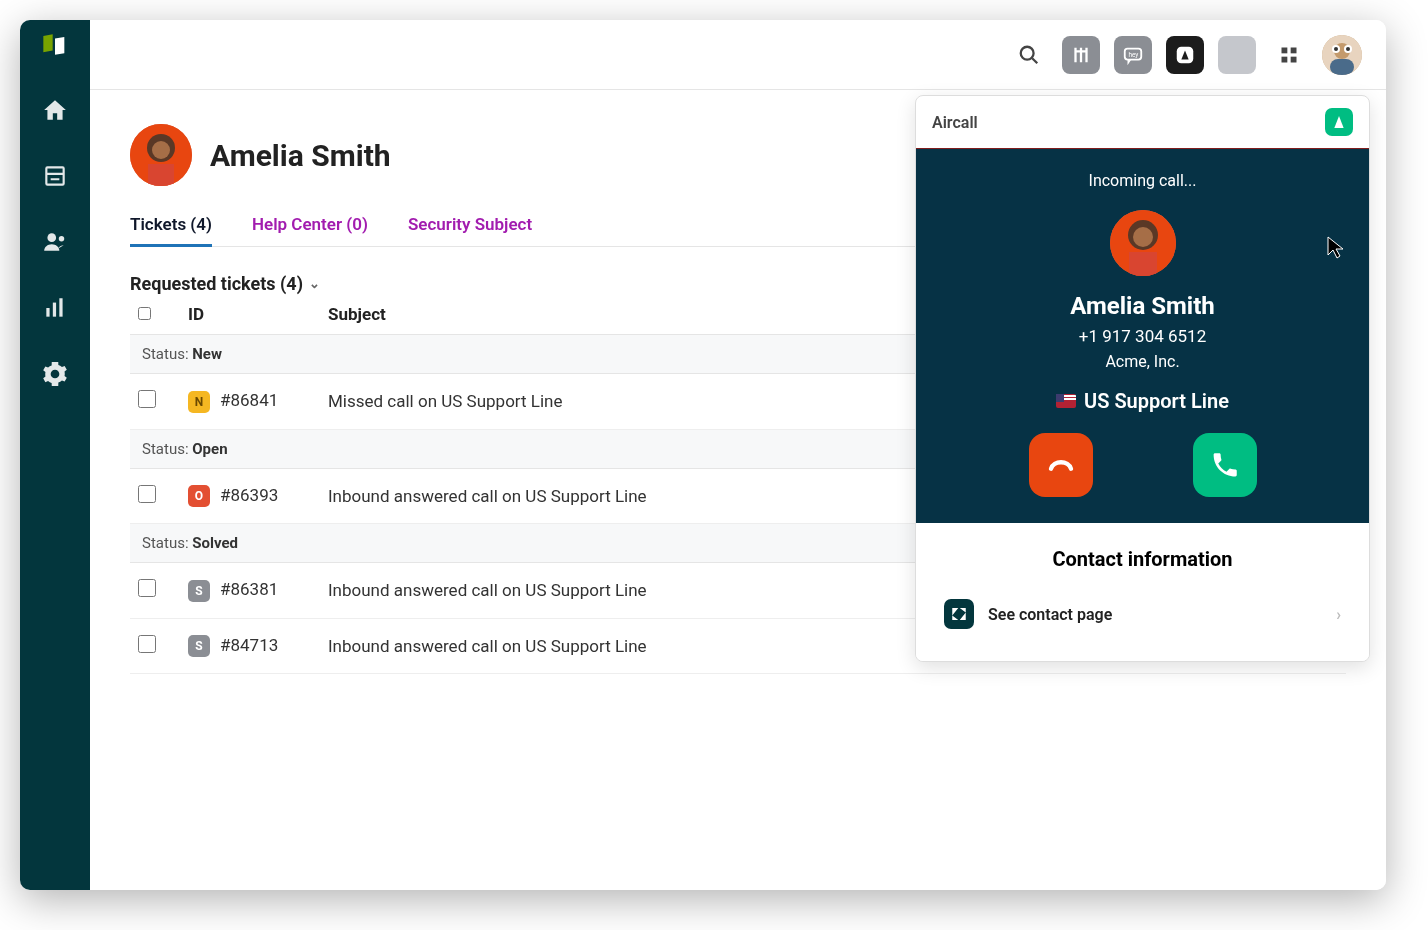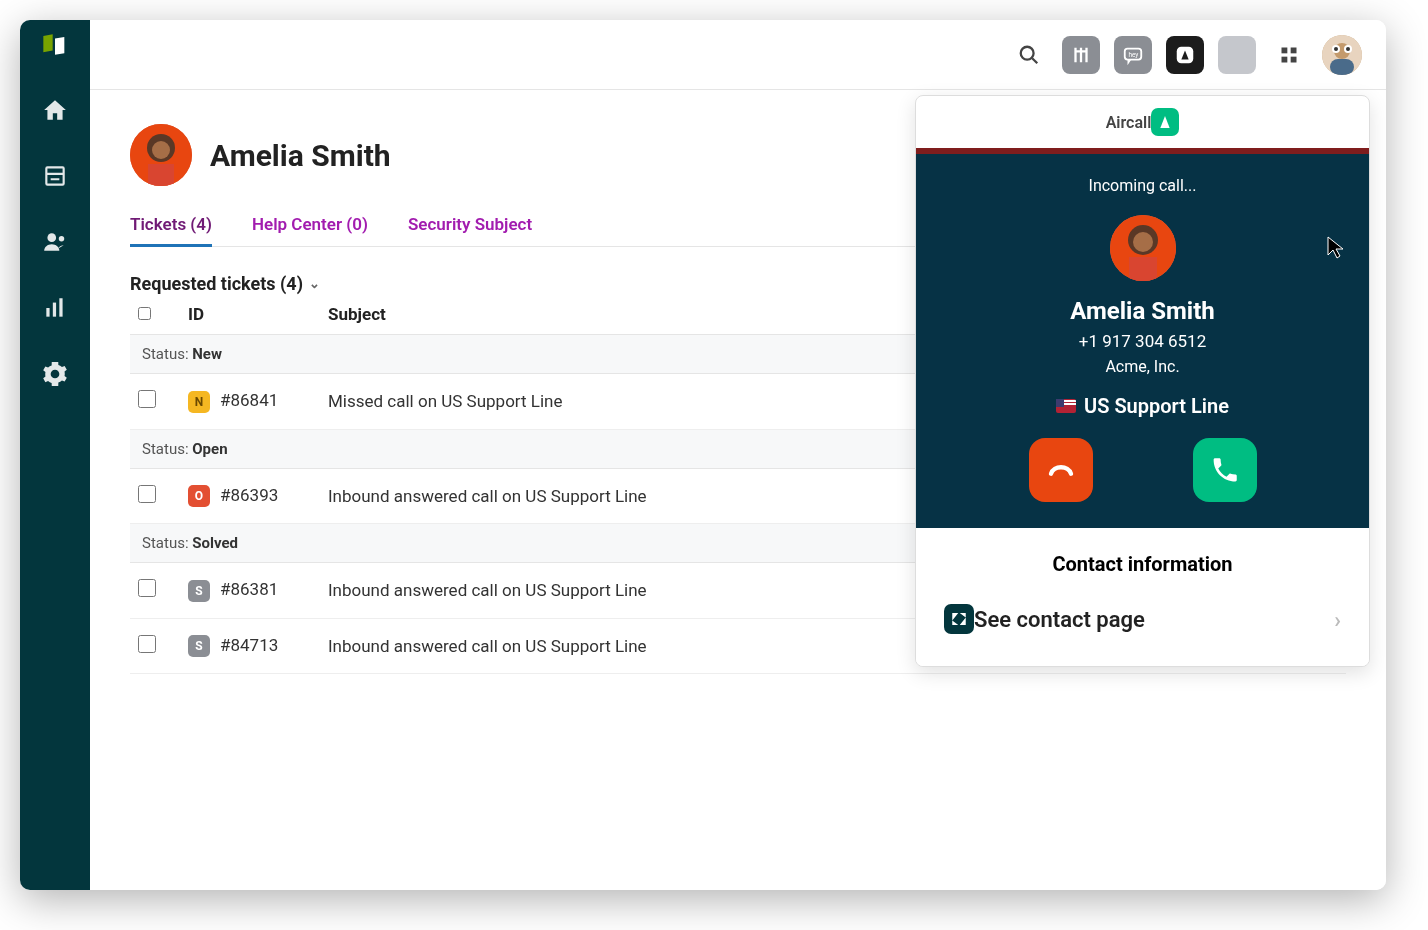--- a/index.html
+++ b/index.html
@@ -25,21 +25,21 @@
 .topbar .avatar { width:40px; height:40px; border-radius:50%; background:#d3b896; display:flex; align-items:center; justify-content:center; overflow:hidden; }
 
 
 .content { flex:1; padding: 34px 40px; display:flex; flex-direction:column; }
 .profile-head { display:flex; align-items:center; gap:18px; margin-bottom: 28px; }
 .profile-head .avatar { width:62px; height:62px; border-radius:50%; background:#d8674a; overflow:hidden; }
 .profile-head h1 { font-size: 30px; font-weight:700; color:#222; }
 
 .tabs { display:flex; gap:40px; border-bottom:1px solid #e5e5e5; margin-bottom:26px; }
 .tab { padding-bottom:12px; font-size:17px; font-weight:600; color:#a21caf; cursor:pointer; position:relative; }
-.tab.active { color:#701a75; }
+.tab.active { color:#0f172a; }
 .tab.active::after { content:""; position:absolute; left:0; right:0; bottom:-1px; height:3px; background:#1f73b7; }
 
 .section-title { font-size:18px; font-weight:700; color:#222; display:flex; align-items:center; gap:6px; }
 .section-title .chev { font-size:13px; color:#666; }
 
 
 .ticket-table { width:100%; border-collapse:collapse; }
 .ticket-table thead th { text-align:left; font-size:17px; font-weight:700; color:#222; padding: 10px 8px; }
 .ticket-table .cb { width:50px; }
 .ticket-table .id-col { width:140px; }
@@ -51,40 +51,40 @@
 .status-row .val { font-weight:700; color:#333; }
 .data-row td { font-size:17px; color:#333; padding:16px 8px; border-bottom:1px solid #eee; }
 .data-row .cb input { width:18px; height:18px; }
 .data-row .badge { display:inline-block; width:22px; height:22px; border-radius:5px; color:#fff; font-size:12px; font-weight:700; text-align:center; line-height:22px; margin-right:10px; vertical-align:middle; }
 .badge.new { background:#f5b722; color:#6b4900; }
 .badge.open { background:#e34f32; }
 .badge.solved { background:#8b8e94; }
 
 
 .aircall { position:absolute; top:75px; right:16px; width:455px; background:#fff; border:1px solid #ddd; border-radius:8px; overflow:hidden; box-shadow:0 6px 20px rgba(0,0,0,.12); }
-.aircall .ac-head { display:flex; align-items:center; justify-content:center; padding:12px 16px; border-bottom:6px solid #7f1d1d; }
+.aircall .ac-head { display:flex; align-items:center; justify-content:space-between; padding:12px 16px; border-bottom:1px solid #7f1d1d; }
 .aircall .ac-head .title { font-weight:600; color:#444; }
 .aircall .ac-head .ac-logo { width:28px; height:28px; border-radius:7px; background:#00bd82; display:flex; align-items:center; justify-content:center; color:#fff; font-weight:700; }
 .aircall .call-body { background:#063245; color:#fff; padding:22px 10px 26px; text-align:center; }
 .aircall .call-body .status { font-size:16px; margin-bottom:20px; }
 .aircall .call-body .avatar { width:66px; height:66px; border-radius:50%; background:#d8674a; margin:0 auto 16px; overflow:hidden; }
 .aircall .call-body h2 { font-size:24px; font-weight:700; margin-bottom:6px; }
 .aircall .call-body .phone { font-size:17px; margin-bottom:6px; }
 .aircall .call-body .company { font-size:16px; margin-bottom:18px; }
 .aircall .call-body .line { font-size:20px; font-weight:600; margin-bottom:20px; display:flex; align-items:center; justify-content:center; gap:8px; }
 .aircall .call-body .flag { width:20px; height:14px; border-radius:2px; background:linear-gradient(to bottom, #b22234 10%, #fff 10%, #fff 20%, #b22234 20%, #b22234 30%, #fff 30%, #fff 40%, #b22234 40%); position:relative; display:inline-block; }
 .aircall .call-body .flag::before { content:""; position:absolute; left:0; top:0; width:8px; height:8px; background:#3c3b6e; }
 .aircall .call-actions { display:flex; justify-content:center; gap:100px; }
 .aircall .call-btn { width:64px; height:64px; border-radius:16px; display:flex; align-items:center; justify-content:center; cursor:pointer; }
 .aircall .decline { background:#e84610; }
 .aircall .accept { background:#00bd82; }
 .aircall .call-btn svg { width:30px; height:30px; }
 .aircall .info-section { background:#fff; padding:24px; }
 .aircall .info-section h3 { text-align:center; font-size:20px; font-weight:700; margin-bottom:20px; }
-.aircall .info-section .link-row { display:flex; align-items:center; cursor:pointer; font-size:22px; font-weight:600; color:#222; padding:8px 4px; }
+.aircall .info-section .link-row { display:flex; align-items:center; gap:14px; cursor:pointer; font-size:16px; font-weight:600; color:#222; padding:8px 4px; }
 .aircall .info-section .link-row .z-badge { width:30px; height:30px; border-radius:7px; background:#03363d; color:#fff; display:flex; align-items:center; justify-content:center; font-weight:700; }
 .aircall .info-section .link-row .chev { color:#bbb; margin-left:auto; }
 
 
 .avatar-svg { width:100%; height:100%; }
 
 .cursor-ptr { position:absolute; top:215px; right:40px; z-index:50; pointer-events:none; }
 </style>
 </head>
 <body>

